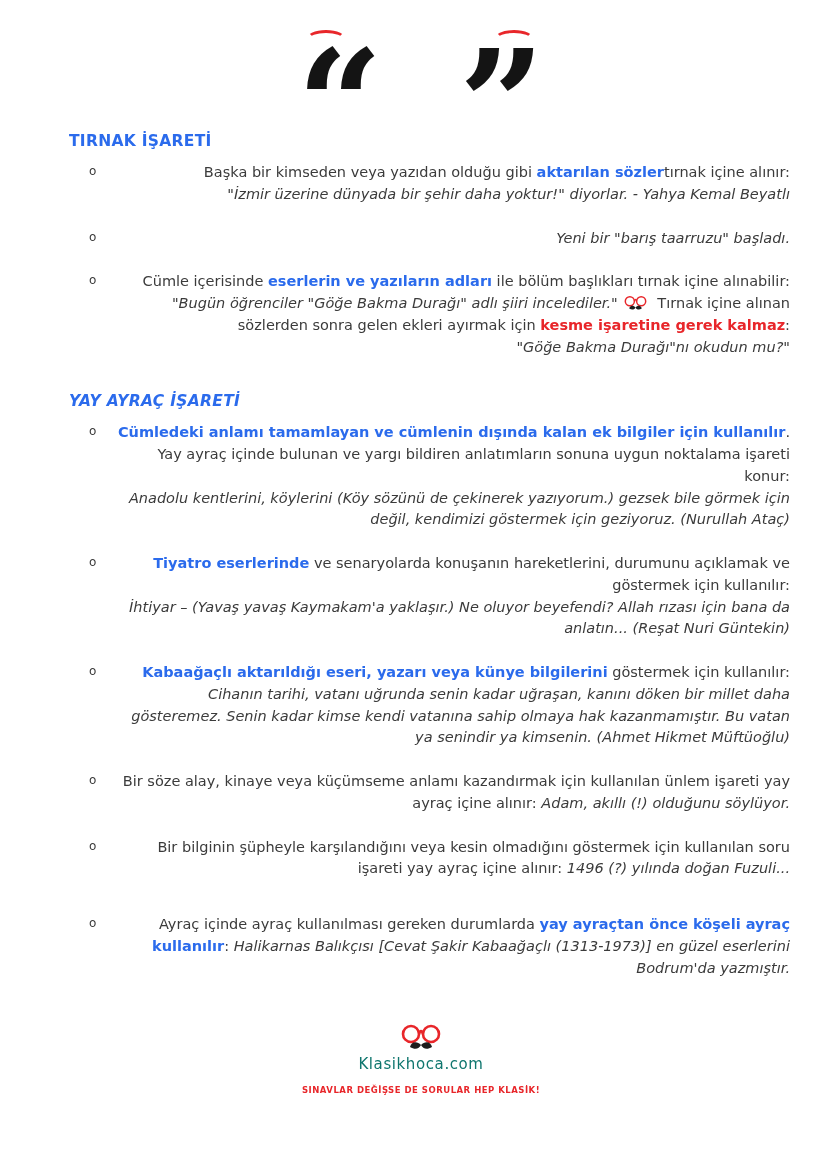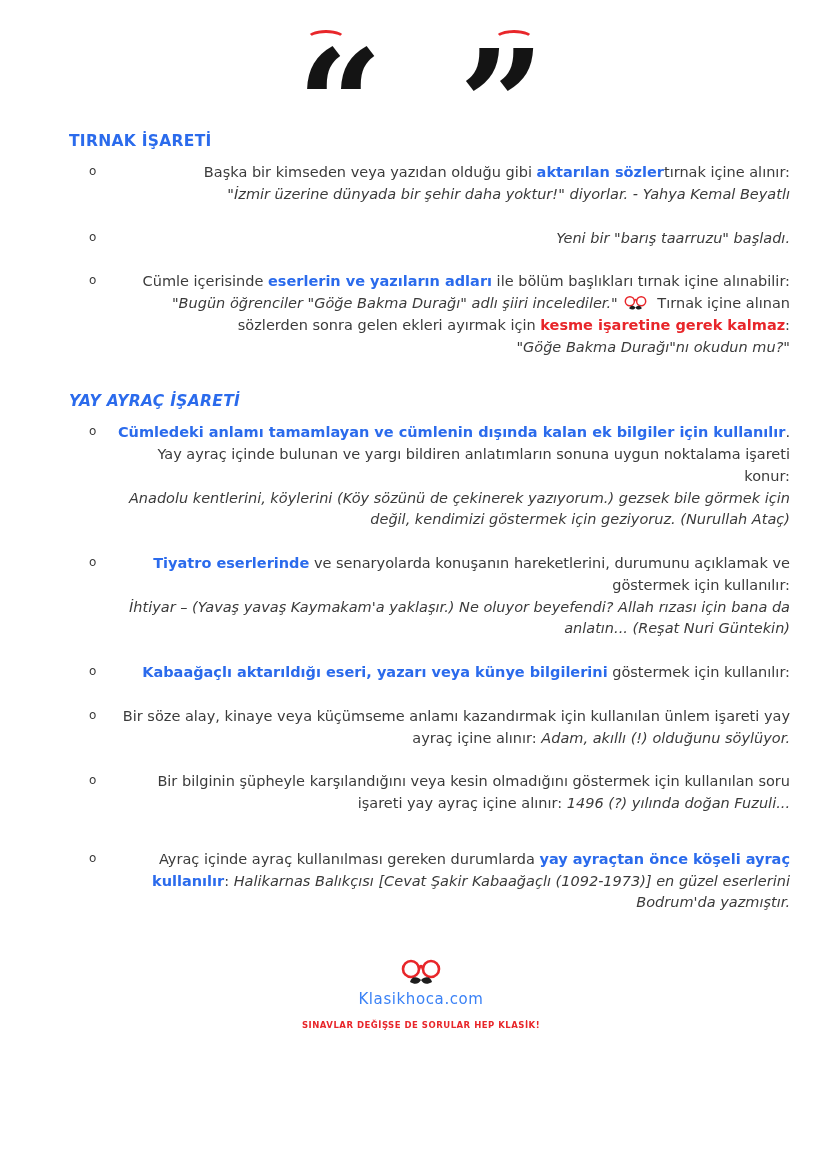--- a/index.html
+++ b/index.html
@@ -38,21 +38,21 @@
   .sg-n { }
   .sg-b { color:var(--blue,#2b6bec); font-weight:700; }
   .sg-r { color:var(--red,#e8262a); font-weight:700; }
   .sg-i { font-style:italic; }
   .inline-icon { display:inline-block; vertical-align:-4px; margin:0 4px; line-height:0; }
   .inline-icon svg { width:27px; height:17px; }
 
   
   .footer { text-align:center; margin-top:44px; }
   .footer svg { display:block; margin:0 auto; }
-  .brand { font-size:15px; color:#3b82f6; letter-spacing:.6px; margin-top:2px; }
+  .brand { font-size:15px; color:#0f766e; letter-spacing:.6px; margin-top:2px; }
   .tagline { color:var(--red,#e8262a); font-size:8.5px; font-weight:700; letter-spacing:.5px; margin-top:12px; }
 </style>
 </head>
 <body>
 
 <div class="page">
 
   <div class="quote-banner">
     <span class="q-wrap open">
       <span class="red-arc"></span>
@@ -110,40 +110,41 @@
           <span class="bullet">o</span>
           <div class="item-body">
             <p class="para"><span class="sg-b">Tiyatro eserlerinde</span><span class="sg-n"> ve senaryolarda konuşanın hareketlerini, durumunu açıklamak ve göstermek için kullanılır:</span></p>
             <p class="para"><span class="sg-i">İhtiyar – (Yavaş yavaş Kaymakam'a yaklaşır.) Ne oluyor beyefendi? Allah rızası için bana da anlatın... (Reşat Nuri Güntekin)</span></p>
           </div>
         </div>
         <div class="doc-item">
           <span class="bullet">o</span>
           <div class="item-body">
             <p class="para"><span class="sg-b">Kabaağaçlı aktarıldığı eseri, yazarı veya künye bilgilerini</span><span class="sg-n"> göstermek için kullanılır:</span></p>
+            <p class="para"><span class="sg-i">Cihanın tarihi, vatanı uğrunda senin kadar uğraşan, kanını döken bir millet daha gösteremez. Senin kadar kimse kendi vatanına sahip olmaya hak kazanmamıştır. Bu vatan ya senindir ya kimsenin. (Ahmet Hikmet Müftüoğlu)</span></p>
           </div>
         </div>
         <div class="doc-item">
           <span class="bullet">o</span>
           <div class="item-body">
             <p class="para"><span class="sg-n">Bir söze alay, kinaye veya küçümseme anlamı kazandırmak için kullanılan ünlem işareti yay ayraç içine alınır: </span><span class="sg-i">Adam, akıllı (!) olduğunu söylüyor.</span></p>
           </div>
         </div>
         <div class="doc-item">
           <span class="bullet">o</span>
           <div class="item-body">
             <p class="para"><span class="sg-n">Bir bilginin şüpheyle karşılandığını veya kesin olmadığını göstermek için kullanılan soru işareti yay ayraç içine alınır: </span><span class="sg-i">1496 (?) yılında doğan Fuzuli...</span></p>
           </div>
         </div>
       </section>
       <section class="doc-section">
         <div class="doc-item">
           <span class="bullet">o</span>
           <div class="item-body">
-            <p class="para"><span class="sg-n">Ayraç içinde ayraç kullanılması gereken durumlarda </span><span class="sg-b">yay ayraçtan önce köşeli ayraç kullanılır</span><span class="sg-n">: </span><span class="sg-i">Halikarnas Balıkçısı [Cevat Şakir Kabaağaçlı (1092-1973)] en güzel eserlerini Bodrum'da yazmıştır.</span></p>
+            <p class="para"><span class="sg-n">Ayraç içinde ayraç kullanılması gereken durumlarda </span><span class="sg-b">yay ayraçtan önce köşeli ayraç kullanılır</span><span class="sg-n">: </span><span class="sg-i">Halikarnas Balıkçısı [Cevat Şakir Kabaağaçlı (1313-1973)] en güzel eserlerini Bodrum'da yazmıştır.</span></p>
           </div>
         </div>
       </section>
     </main>
 
   <footer class="footer">
     <svg viewBox="0 0 46 30" width="46" height="30" xmlns="http://www.w3.org/2000/svg">
       <circle cx="13" cy="11" r="8" fill="none" stroke="#e8262a" stroke-width="2.6"></circle>
       <circle cx="33" cy="11" r="8" fill="none" stroke="#e8262a" stroke-width="2.6"></circle>
       <path d="M21 11 Q23 5 25 11" fill="none" stroke="#e8262a" stroke-width="2.6"></path>

